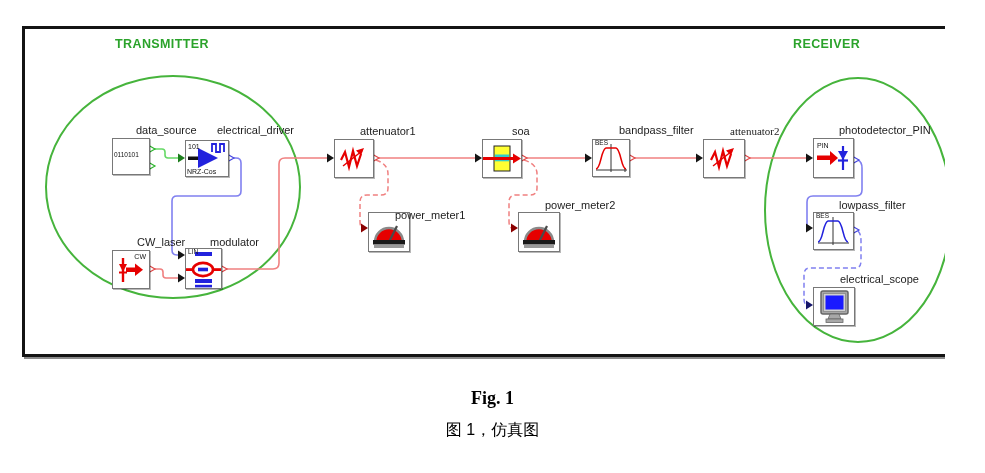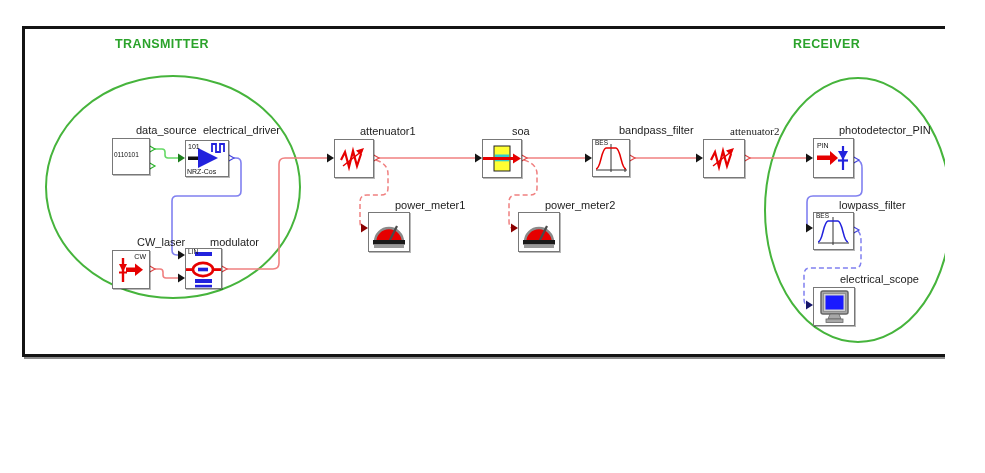--- a/index.html
+++ b/index.html
@@ -189,27 +189,31 @@
     <svg width="40" height="37" viewBox="0 0 40 37">
       <rect x="7" y="3" width="27" height="23" rx="2" fill="#a8a8a8" stroke="#666" stroke-width="1.5"></rect>
       <rect x="9.5" y="5.5" width="22" height="18" fill="#cfcfcf" stroke="#888" stroke-width="0.8"></rect>
       <rect x="11.5" y="7.5" width="18" height="14" fill="#1a1aff"></rect>
       <polygon points="16,26 25,26 27,31 14,31" fill="#a8a8a8" stroke="#666" stroke-width="0.8"></polygon>
       <rect x="12" y="31" width="17" height="3.5" fill="#a8a8a8" stroke="#666" stroke-width="0.8"></rect>
     </svg>
   </div>
 
   <div class="blabel" style="left:113px;top:124px;">data_source</div>
-  <div class="blabel" style="left:180px;top:124px;">electrical_driver</div>
+  <div class="blabel" style="left:194px;top:124px;">electrical_driver</div>
   <div class="blabel" style="left:114px;top:236px;">CW_laser</div>
   <div class="blabel" style="left:187px;top:236px;">modulator</div>
   <div class="blabel" style="left:337px;top:125px;">attenuator1</div>
-  <div class="blabel" style="left:372px;top:199px;">power_meter1</div>
+  <div class="blabel" style="left:372px;top:209px;">power_meter1</div>
   <div class="blabel" style="left:489px;top:125px;">soa</div>
   <div class="blabel" style="left:522px;top:199px;">power_meter2</div>
   <div class="blabel" style="left:596px;top:124px;">bandpass_filter</div>
   <div class="blabel" style="left:707px;top:125px;font-family:Liberation Serif, serif;">attenuator2</div>
   <div class="blabel" style="left:816px;top:124px;">photodetector_PIN</div>
   <div class="blabel" style="left:816px;top:199px;">lowpass_filter</div>
   <div class="blabel" style="left:817px;top:273px;">electrical_scope</div>
 
+  <div class="caption">
+    <div class="cap-fig">Fig. 1</div>
+    <div class="cap-zh">图 1，仿真图</div>
+  </div>
 
 </div>
 
 </body></html>

